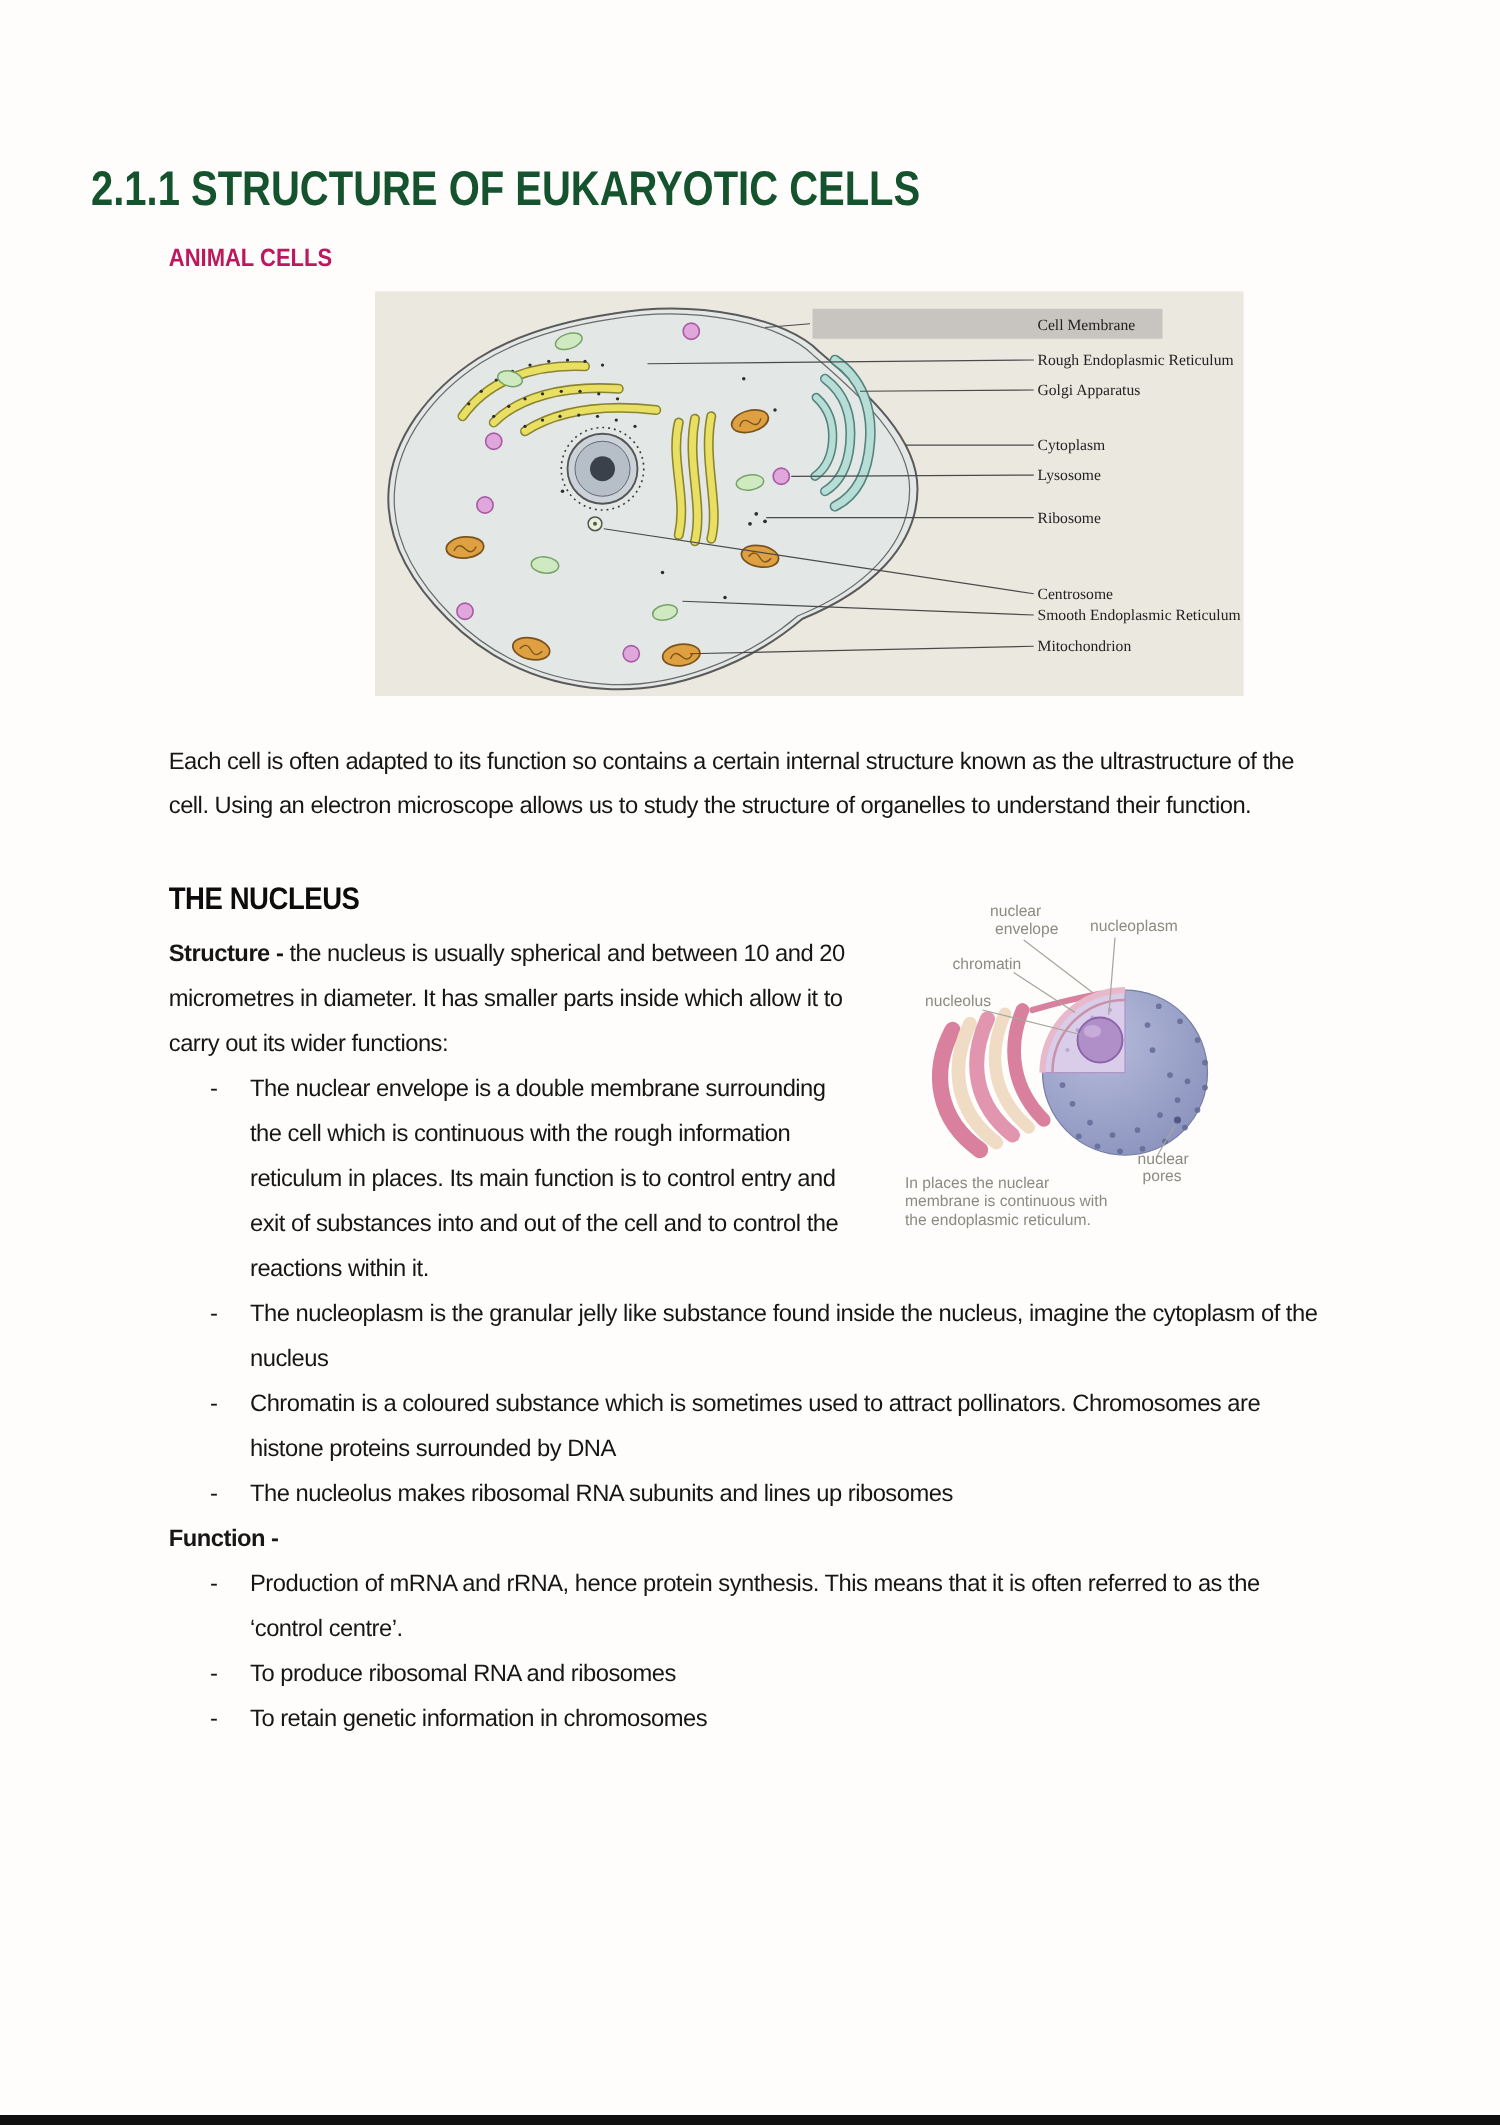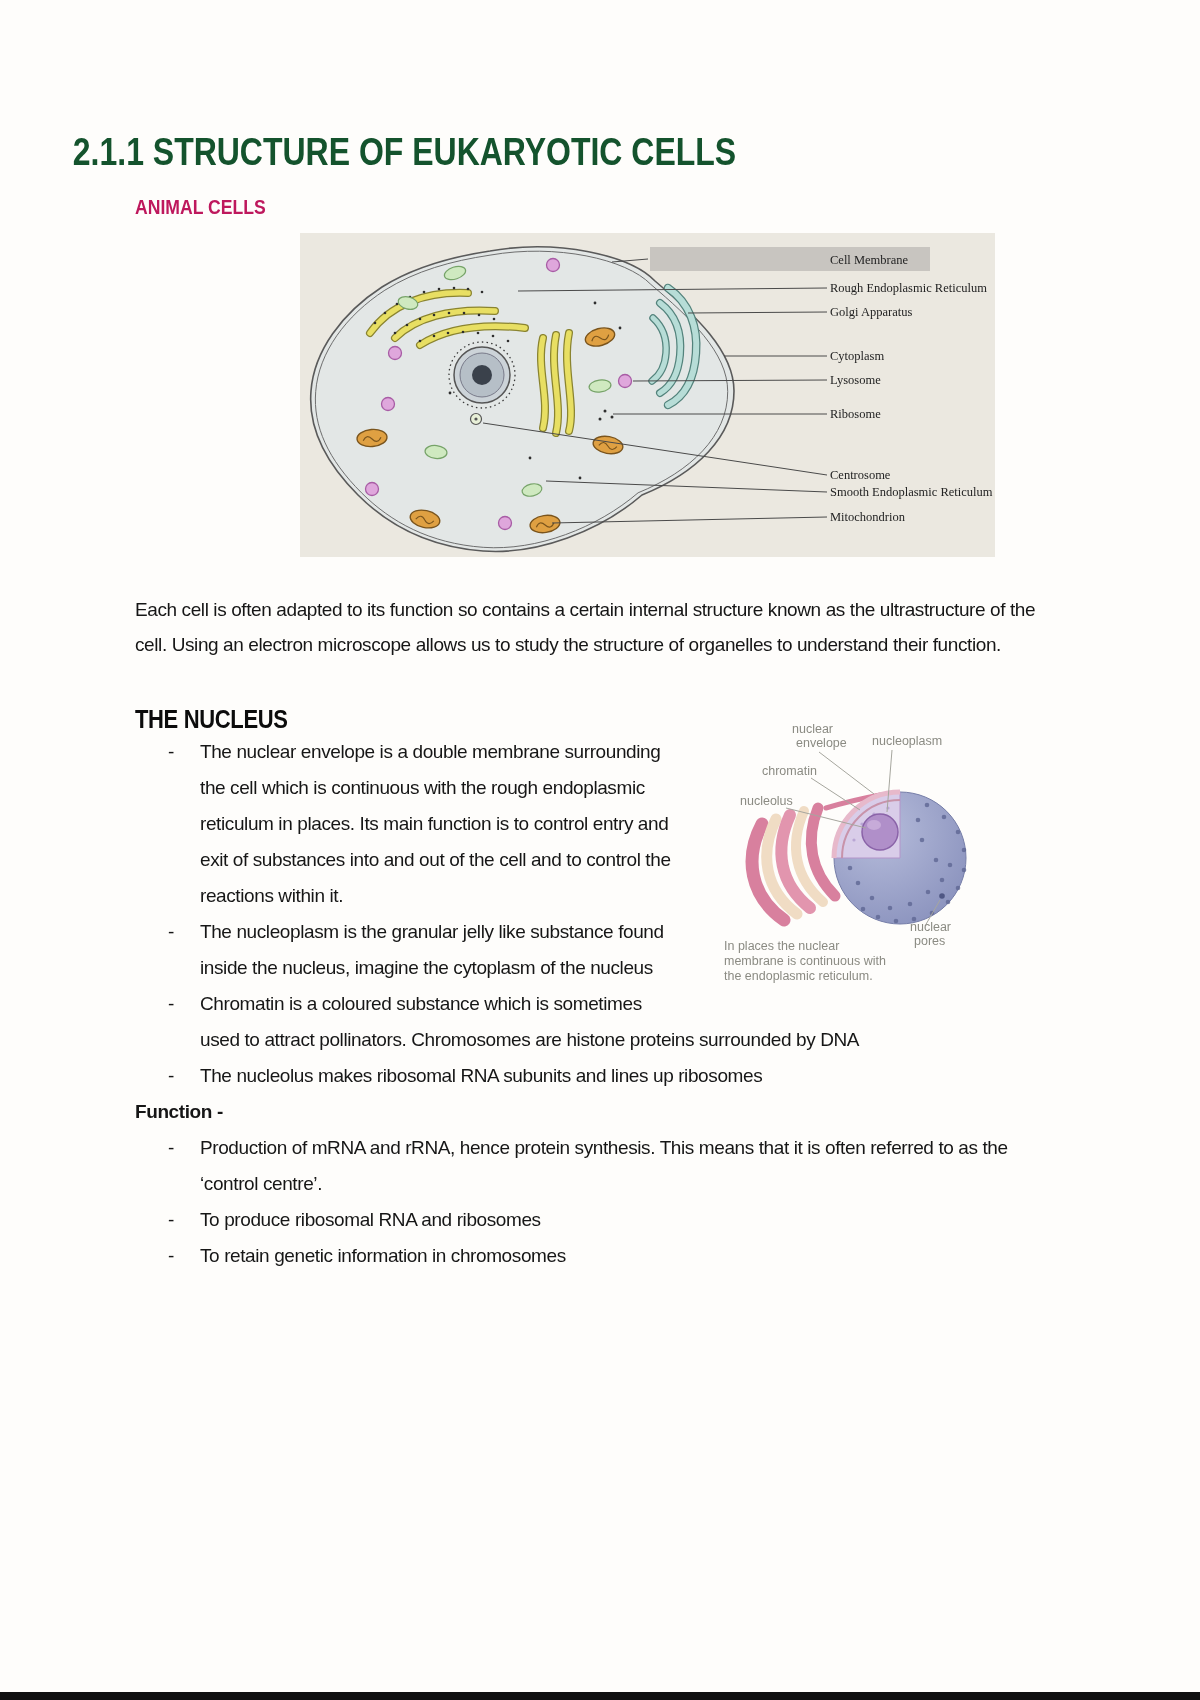--- a/index.html
+++ b/index.html
@@ -296,23 +296,27 @@
         <text class="nuc-label" x="188" y="211">nuclear</text>
         <text class="nuc-label" x="192" y="225">pores</text>
         <text class="nuc-caption" x="2" y="230">In places the nuclear</text>
         <text class="nuc-caption" x="2" y="245">membrane is continuous with</text>
         <text class="nuc-caption" x="2" y="260">the endoplasmic reticulum.</text>
       </svg>
     </div>
 
     <h2 class="nucleus-heading"><span class="cond-left">THE NUCLEUS</span></h2>
 
+    <p class="structure-para">
+      <strong class="inline-label">Structure -</strong>
+      <span>the nucleus is usually spherical and between 10 and 20 micrometres in diameter. It has smaller parts inside which allow it to carry out its wider functions:</span>
+    </p>
 
     <div class="bullets">
-      <div class="bullet"><span class="dash">-</span><span>The nuclear envelope is a double membrane surrounding the cell which is continuous with the rough endoplasmic reticulum in places. Its main function is to control entry and exit of substances into and out of the cell and to control the reactions within it.</span></div>
+      <div class="bullet"><span class="dash">-</span><span>The nuclear envelope is a double membrane surrounding the cell which is continuous with the rough information reticulum in places. Its main function is to control entry and exit of substances into and out of the cell and to control the reactions within it.</span></div>
       <div class="bullet"><span class="dash">-</span><span>The nucleoplasm is the granular jelly like substance found inside the nucleus, imagine the cytoplasm of the nucleus</span></div>
       <div class="bullet"><span class="dash">-</span><span>Chromatin is a coloured substance which is sometimes used to attract pollinators. Chromosomes are histone proteins surrounded by DNA</span></div>
       <div class="bullet"><span class="dash">-</span><span>The nucleolus makes ribosomal RNA subunits and lines up ribosomes</span></div>
     </div>
 
     <p class="func-label">Function -</p>
 
     <div class="bullets">
       <div class="bullet"><span class="dash">-</span><span>Production of mRNA and rRNA, hence protein synthesis. This means that it is often referred to as the ‘control centre’.</span></div>
       <div class="bullet"><span class="dash">-</span><span>To produce ribosomal RNA and ribosomes</span></div>

